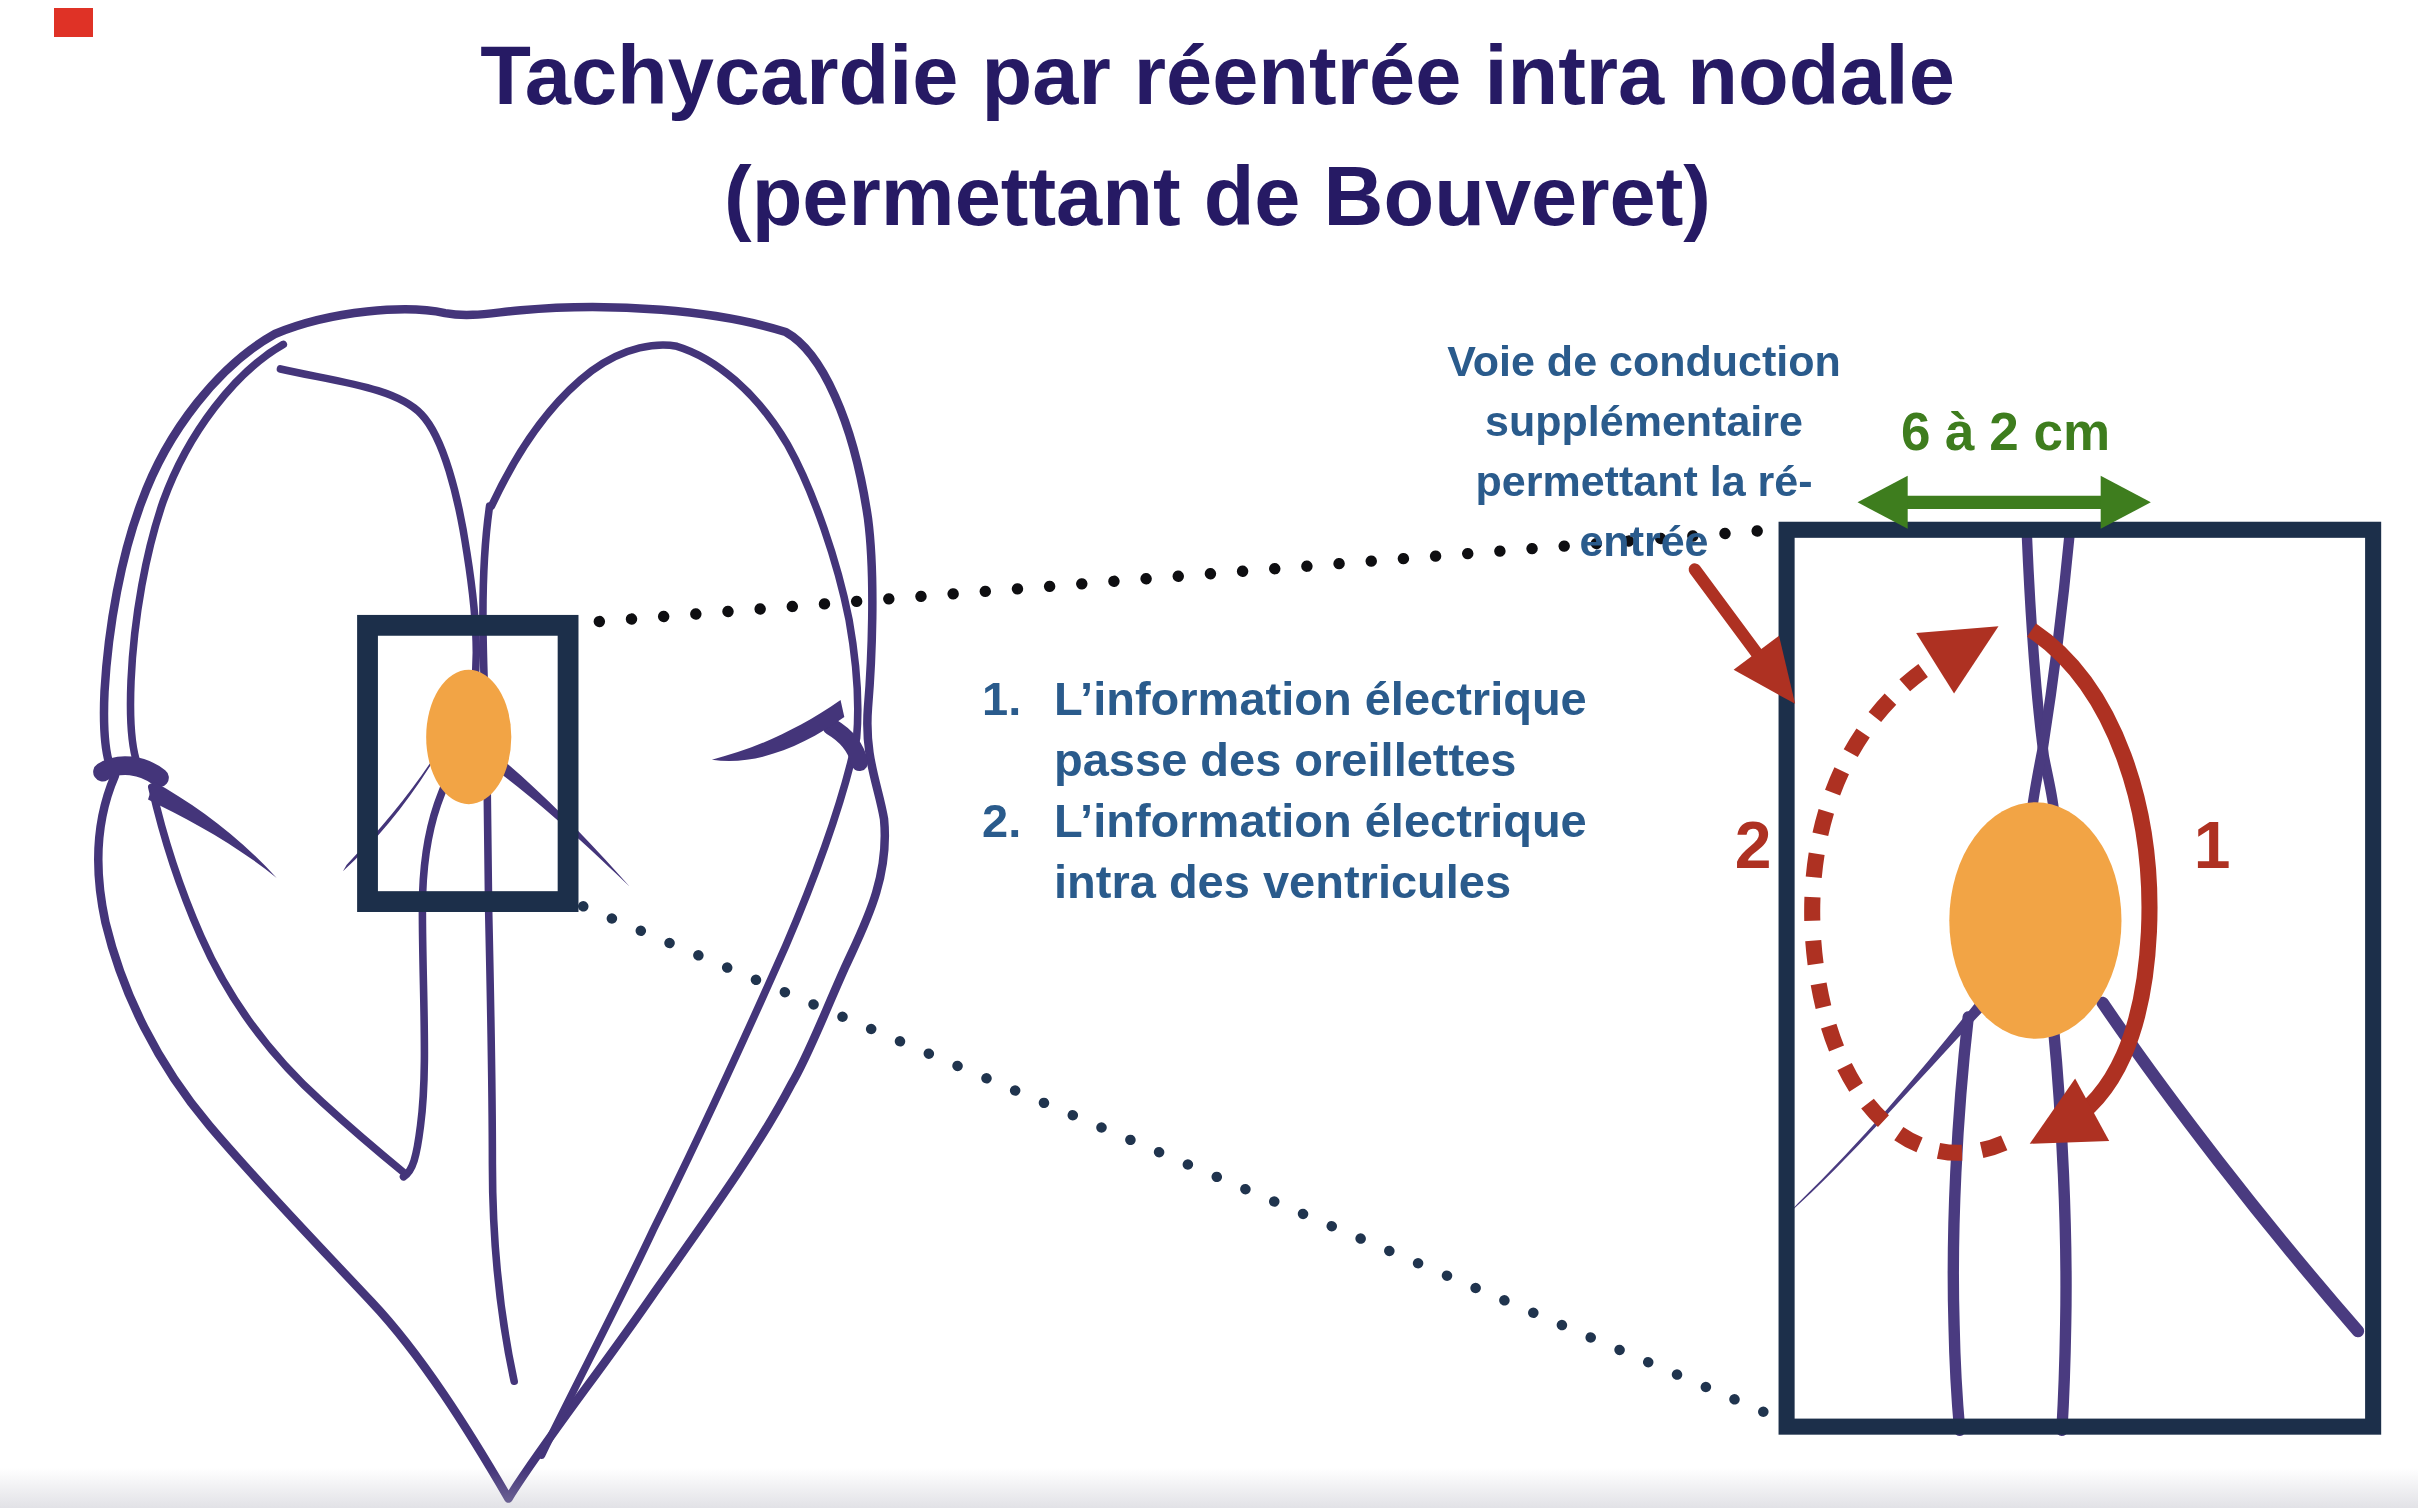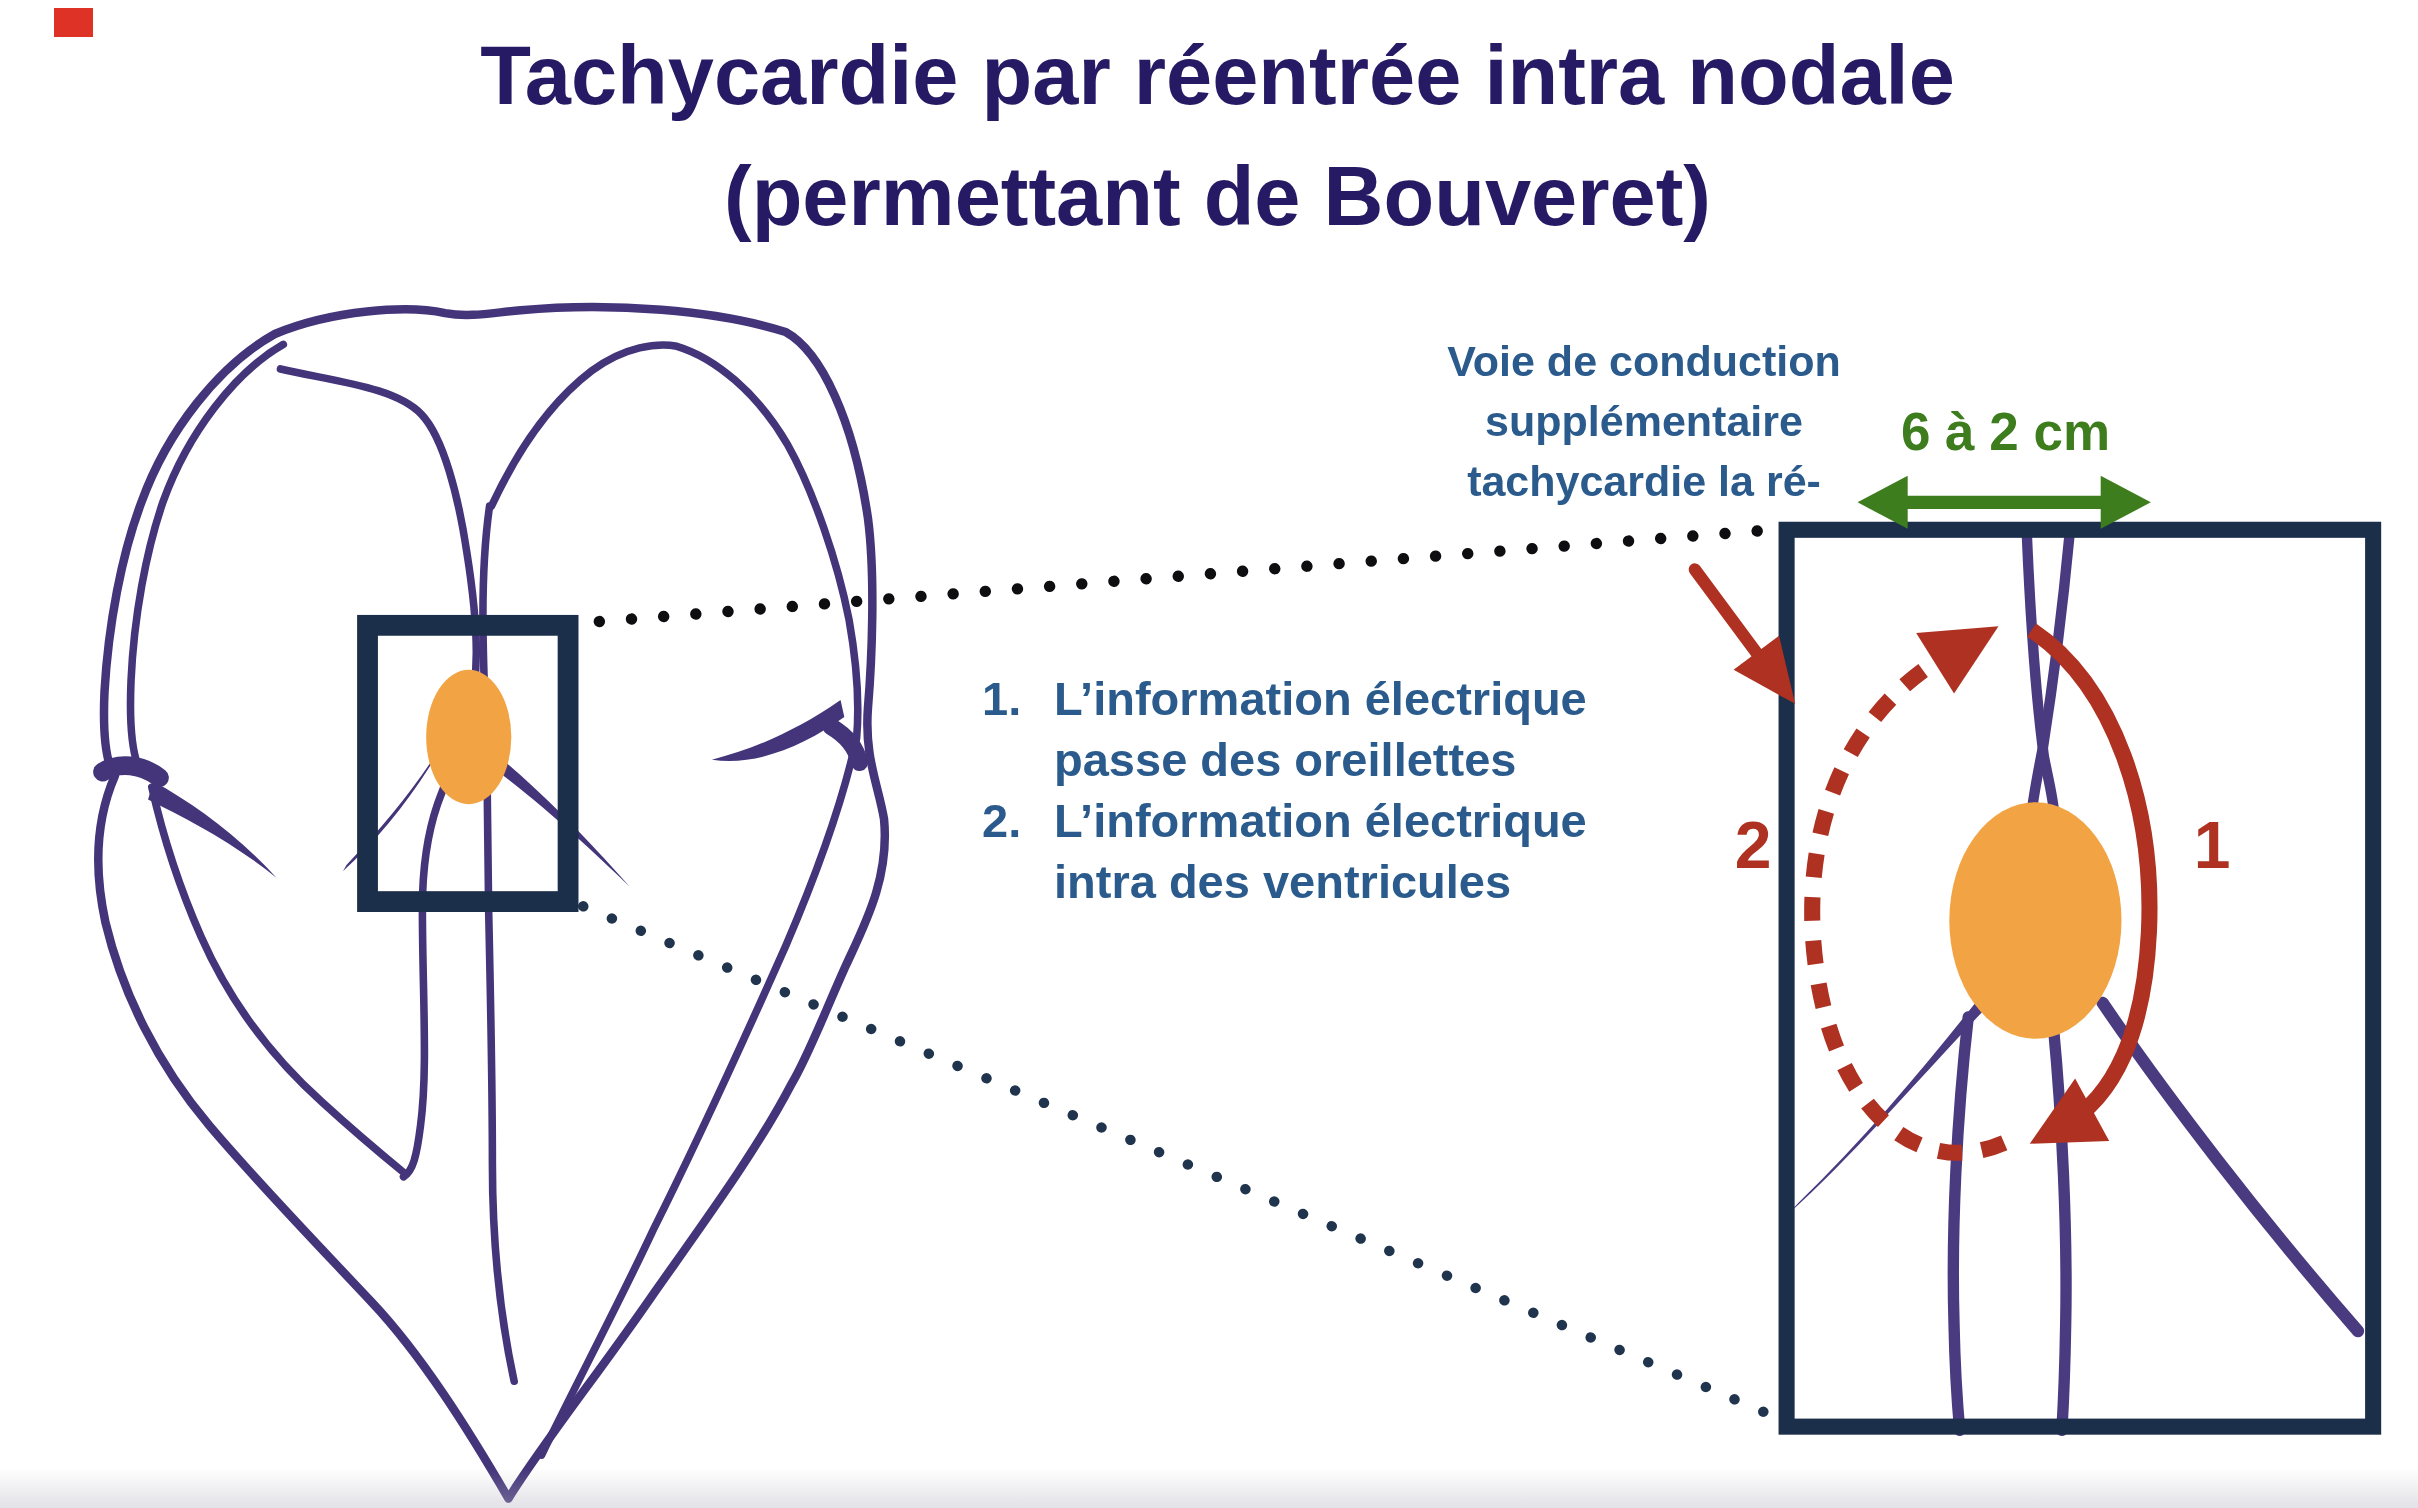--- a/index.html
+++ b/index.html
@@ -165,21 +165,22 @@
     <g>
       <line x1="2000" y1="531" x2="2236" y2="531" stroke="#3E7D1E" stroke-width="14"></line>
       <polygon fill="#3E7D1E" points="1963,531 2016,503 2016,559"></polygon>
       <polygon fill="#3E7D1E" points="2273,531 2220,503 2220,559"></polygon>
     </g>
   </svg>
 
   <div id="pathway-note" class="abs">
     <div>Voie de conduction</div>
     <div>supplémentaire</div>
-    <div>tachycardie la ré-</div>
+    <div>permettant la ré-</div>
+    <div>entrée</div>
   </div>
 
   <div id="measure-label" class="abs">6 à 2 cm</div>
 
   <div id="steps" class="abs">
     <div class="step">
       <div class="step-number">1.</div>
       <div>
         <div>L’information électrique</div>
         <div>passe des oreillettes</div>

